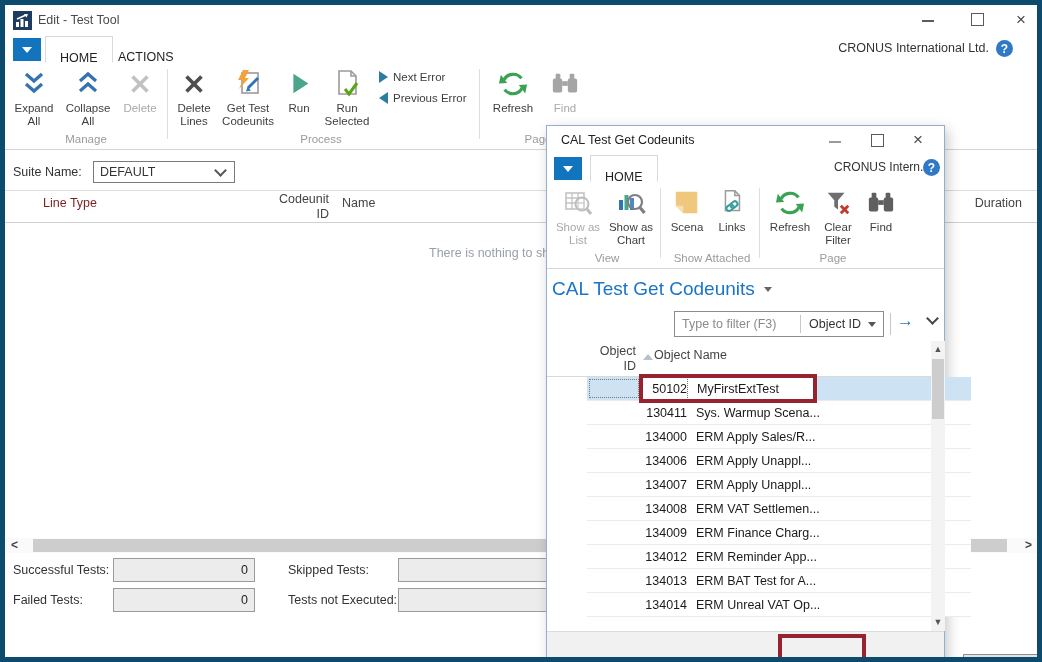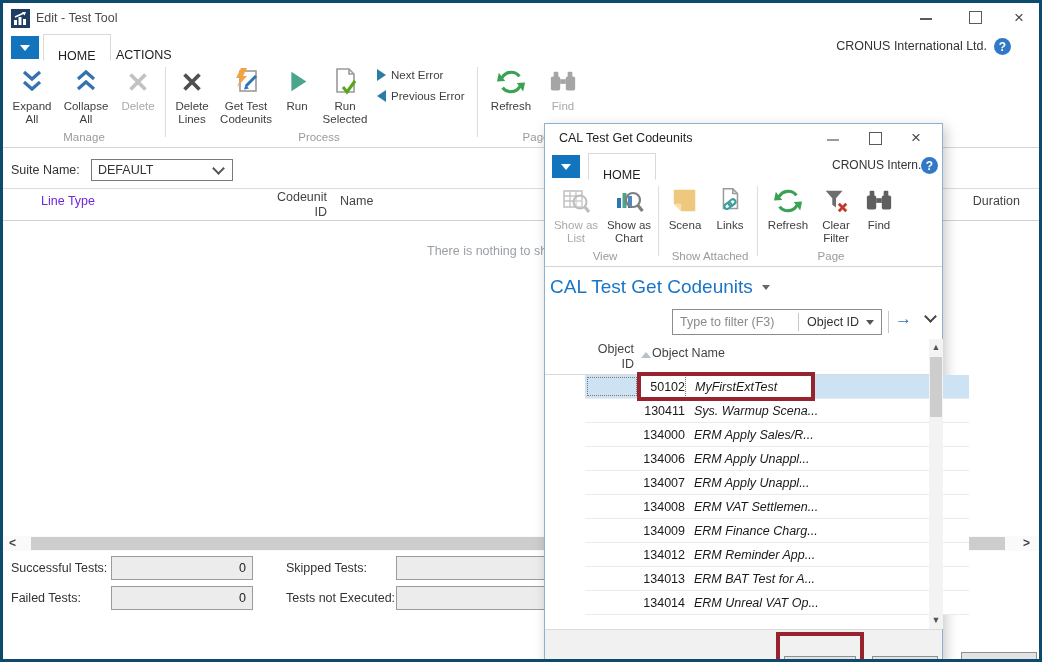--- a/index.html
+++ b/index.html
@@ -1,17 +1,17 @@
 <!DOCTYPE html>
 <html><head>
 <meta charset="utf-8">
 <style>
   html,body{margin:0;padding:0;background:#e8e8e8;}
   #screen{position:relative;width:1042px;height:662px;background:#fff;overflow:hidden;
-          font-family:"Liberation Sans",sans-serif;border:3px solid #0c4a6e;box-sizing:border-box;}
+          font-family:"Liberation Sans",sans-serif;border:5px solid #0c4a6e;box-sizing:border-box;}
   .abs{position:absolute;}
   .txt{font-size:12.5px;color:#333;}
   
   .ribbon{position:absolute;background:#fff;border-bottom:1px solid #d5d5d5;}
   .rbtn{position:absolute;top:4px;text-align:center;cursor:pointer;}
   .ric{height:33px;display:flex;align-items:center;justify-content:center;}
   .rlb{font-size:11.5px;line-height:1.12;color:#3e3e3e;margin-top:2px;}
   .rbtn.dis .rlb{color:#a9a9a9;}
   .rgrp{position:absolute;top:70px;font-size:11.5px;color:#9b9b9b;text-align:center;}
   .rsep{position:absolute;top:6px;height:70px;width:1px;background:#dedede;}
@@ -40,21 +40,21 @@
   
   #dialog{position:absolute;left:541px;top:120px;width:399px;height:542px;background:#fff;
           border:1px solid #8fb0cf;box-shadow:3px 4px 12px rgba(0,0,0,.22);z-index:10;box-sizing:border-box;}
   .lrow{position:relative;height:23px;display:flex;align-items:center;border-bottom:1px solid #ebebeb;
         font-size:12.5px;color:#1a1a1a;background:#fff;cursor:pointer;}
   .lrow.sel{background:#cde3f3;}
   .gut{width:54px;height:100%;box-sizing:border-box;flex:none;}
   .sel .gut{outline:1px dotted #7a7a7a;outline-offset:-3px;}
   .cid{width:46px;text-align:right;flex:none;}
   .sel .cid{background:#fff;height:100%;display:flex;align-items:center;justify-content:flex-end;}
-  .cname{padding-left:9px;flex:1;font-style:italic;}
+  .cname{padding-left:9px;flex:1;}
   .sel .cname{flex:none;width:130px;background:#fff;height:100%;display:flex;align-items:center;
               border-left:1px dotted #777;box-sizing:border-box;}
   .rowbox{position:absolute;left:52px;top:-3px;width:178px;height:29px;border:4px solid #96232e;
           box-sizing:border-box;pointer-events:none;z-index:4;}
   .okbox{position:absolute;border:4px solid #96232e;box-sizing:border-box;pointer-events:none;z-index:5;}
   .finput{border:none;outline:none;font-family:Liberation Sans, sans-serif;font-size:12.5px;color:#333;
           width:116px;background:transparent;}
   .finput::placeholder{color:#8a8a8a;}
   .sbar{position:absolute;background:#f3f3f3;}
   .sthumb{position:absolute;background:#cdcdcd;}
@@ -196,21 +196,21 @@
     <div class="rgrp" style="left:478px;width:110px;">Page</div>
   </div>
 
   <div class="abs txt" style="left:8px;top:160px;">Suite Name:</div>
   <div class="abs" style="left:88px;top:156px;width:142px;height:22px;border:1px solid #7a7a7a;background:#fff;display:flex;align-items:center;box-sizing:border-box;">
     <span class="txt" style="padding-left:6px;flex:1;">DEFAULT</span>
     <span class="chev" style="margin-right:9px;"></span>
   </div>
 
   <div class="abs" style="left:0;top:185px;width:1042px;height:33px;border-top:1px solid #dcdcdc;border-bottom:1px solid #d0d0d0;box-sizing:border-box;">
-    <div class="abs txt" style="left:38px;top:5px;color:#6d28d9;">Line Type</div>
+    <div class="abs txt" style="left:38px;top:5px;color:#7f1d1d;">Line Type</div>
     <div class="abs txt" style="left:262px;top:1px;width:62px;text-align:right;color:#444;line-height:1.2;">Codeunit ID</div>
     <div class="abs txt" style="left:337px;top:5px;color:#444;">Name</div>
     <div class="abs txt" style="left:955px;top:5px;width:62px;text-align:right;color:#444;">Duration</div>
   </div>
 
   <div class="abs" style="left:0;top:218px;width:1042px;height:315px;background:#fff;">
     <div class="abs txt" style="left:424px;top:23px;color:#9aa0a6;">There is nothing to sh</div>
   </div>
 
   <div class="abs" style="left:0;top:533px;width:1042px;height:15px;background:#fafafa;">

